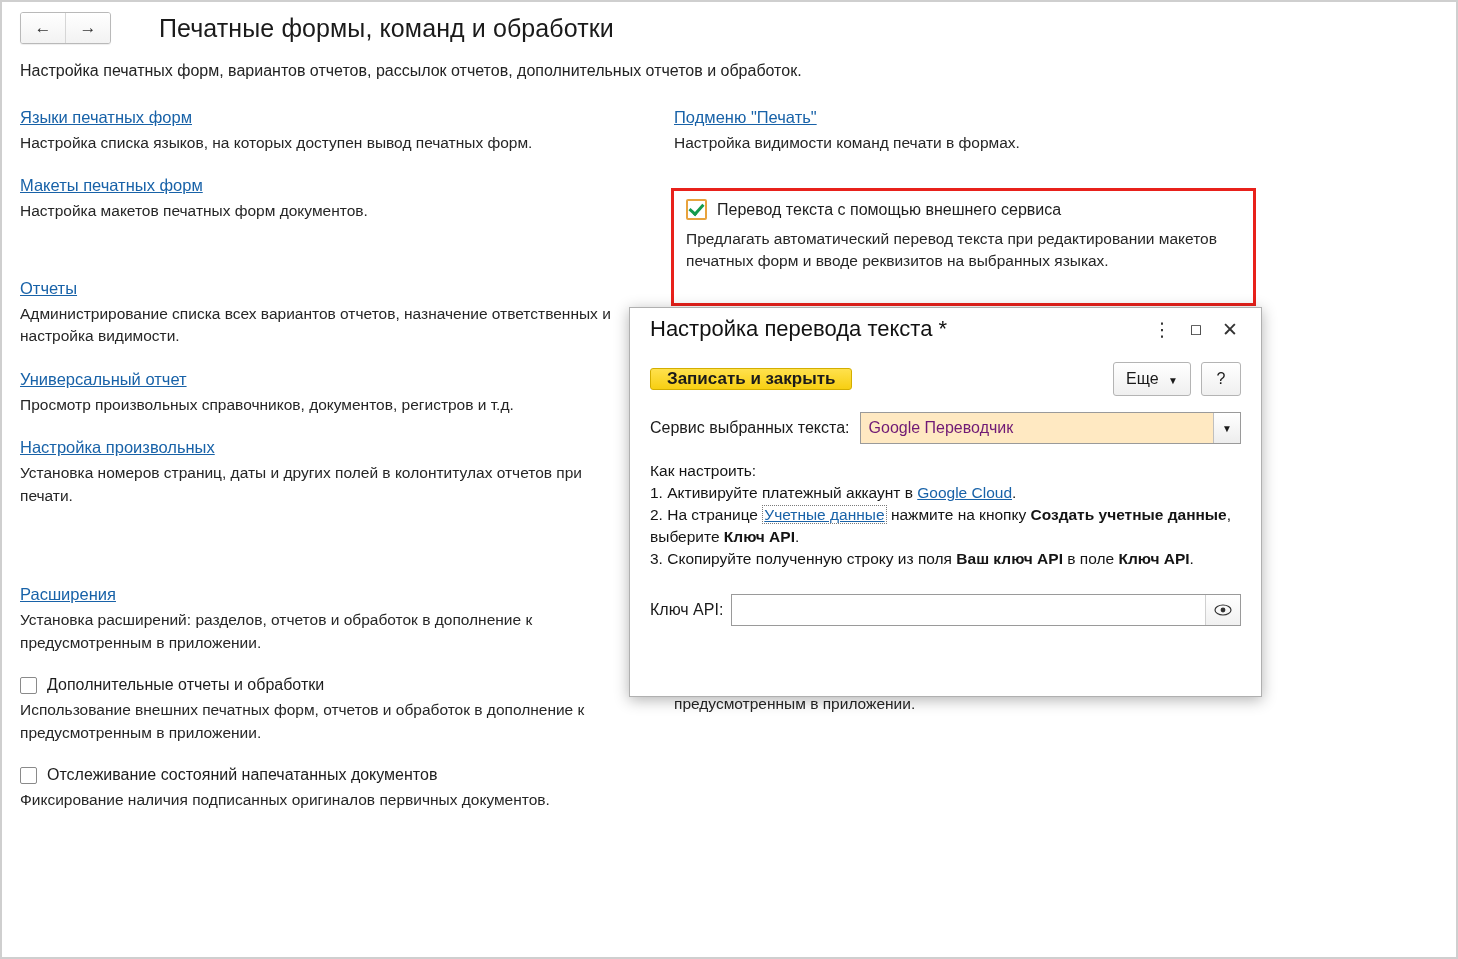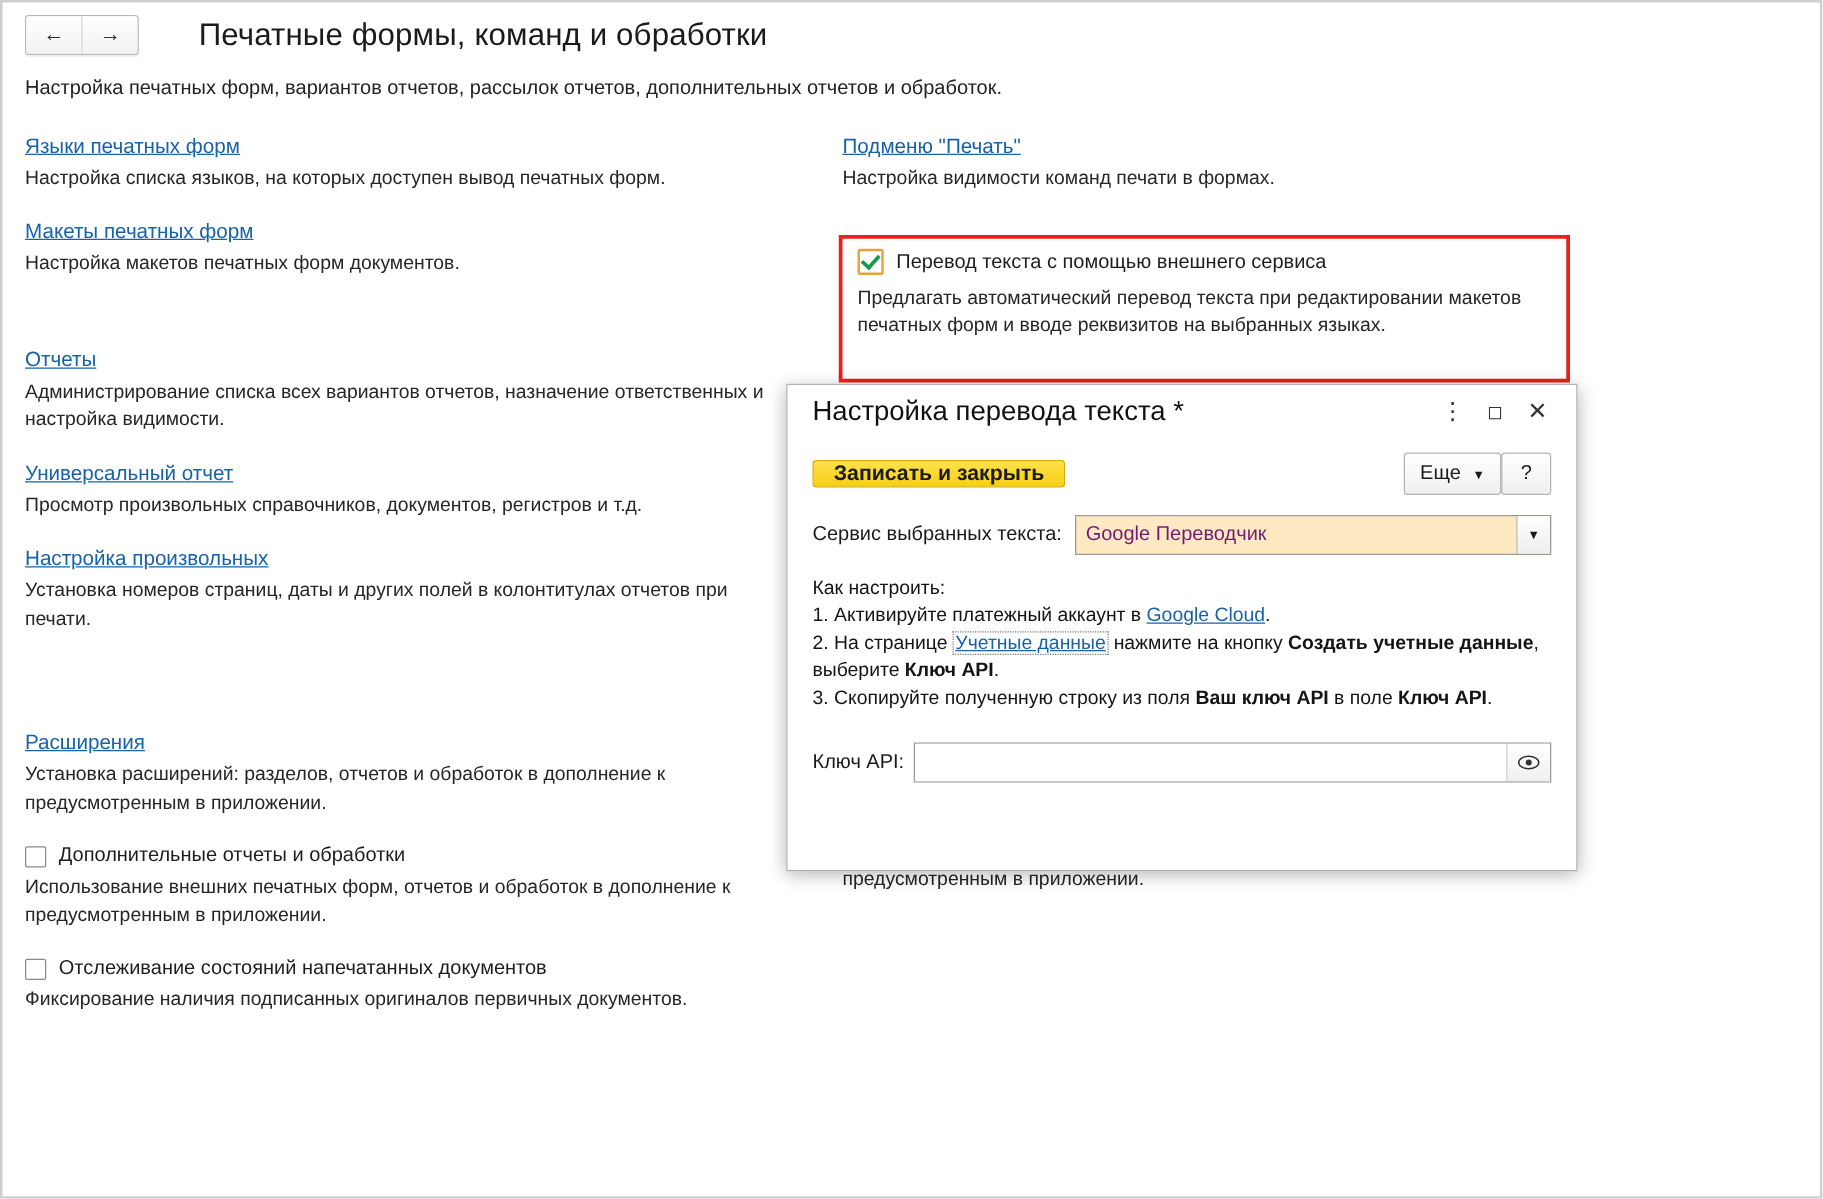--- a/index.html
+++ b/index.html
@@ -193,20 +193,21 @@
     border-radius: 3px;
     font-weight: bold;
     font-size: 17px;
     color: #1a1a1a;
     padding: 0 16px;
     cursor: pointer;
   }
   .cmd-right {
     margin-left: auto;
     display: flex;
+    gap: 10px;
     align-items: center;
   }
   .btn-plain {
     background: linear-gradient(#ffffff,#efefef);
     border: 1px solid #b4b4b4;
     border-radius: 3px;
     font-size: 16px;
     color: #1a1a1a;
     padding: 7px 12px;
     cursor: pointer;

